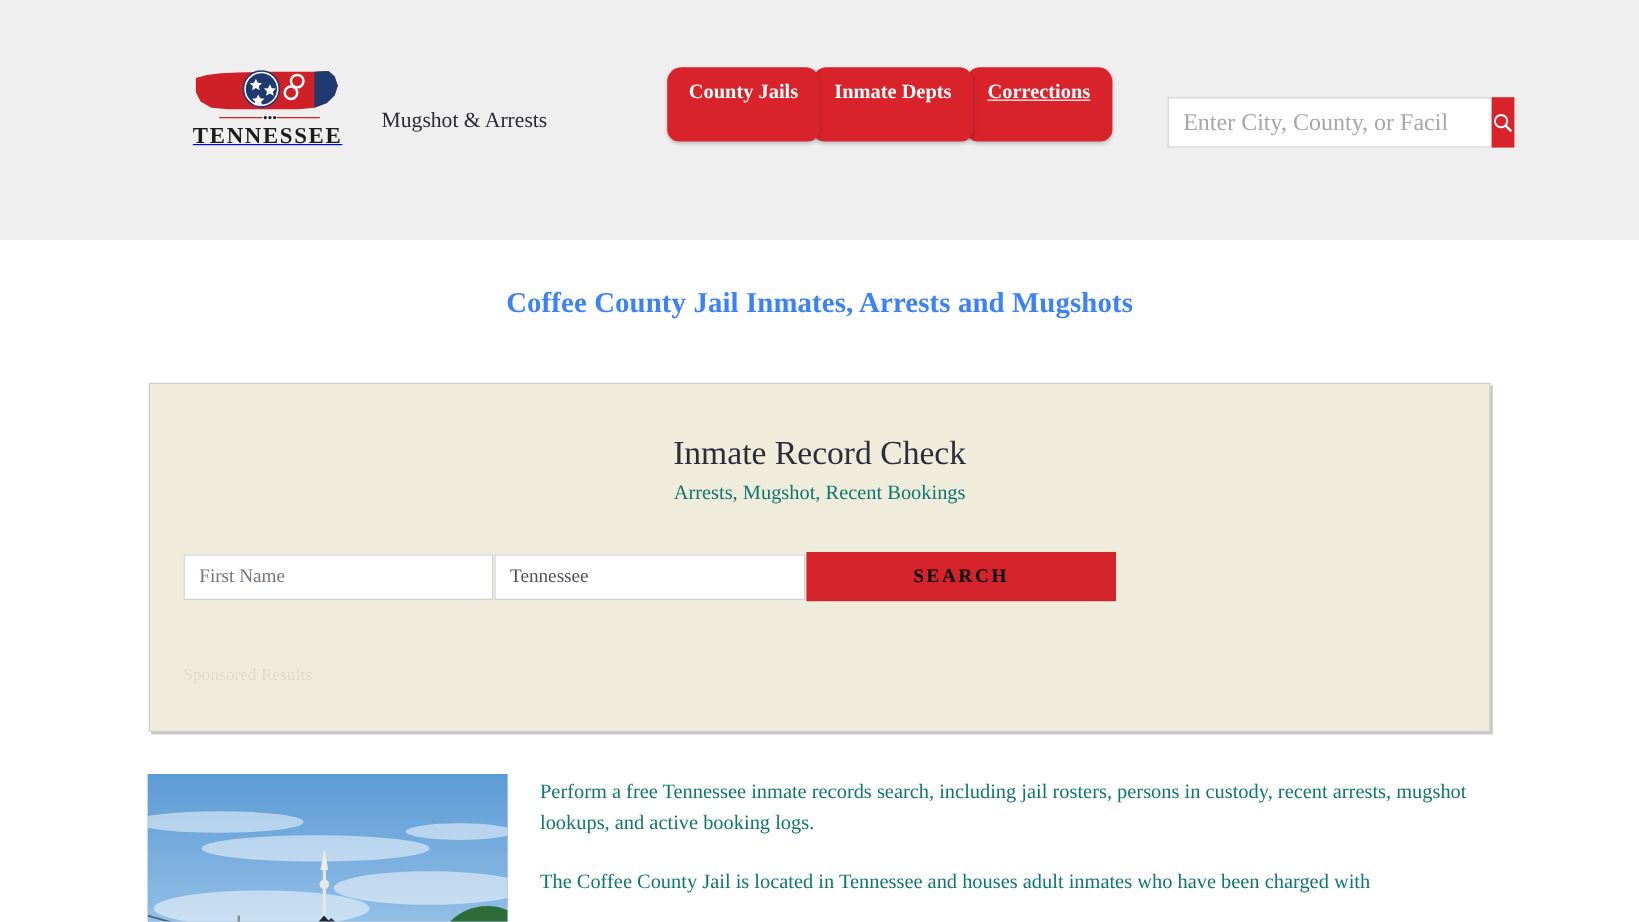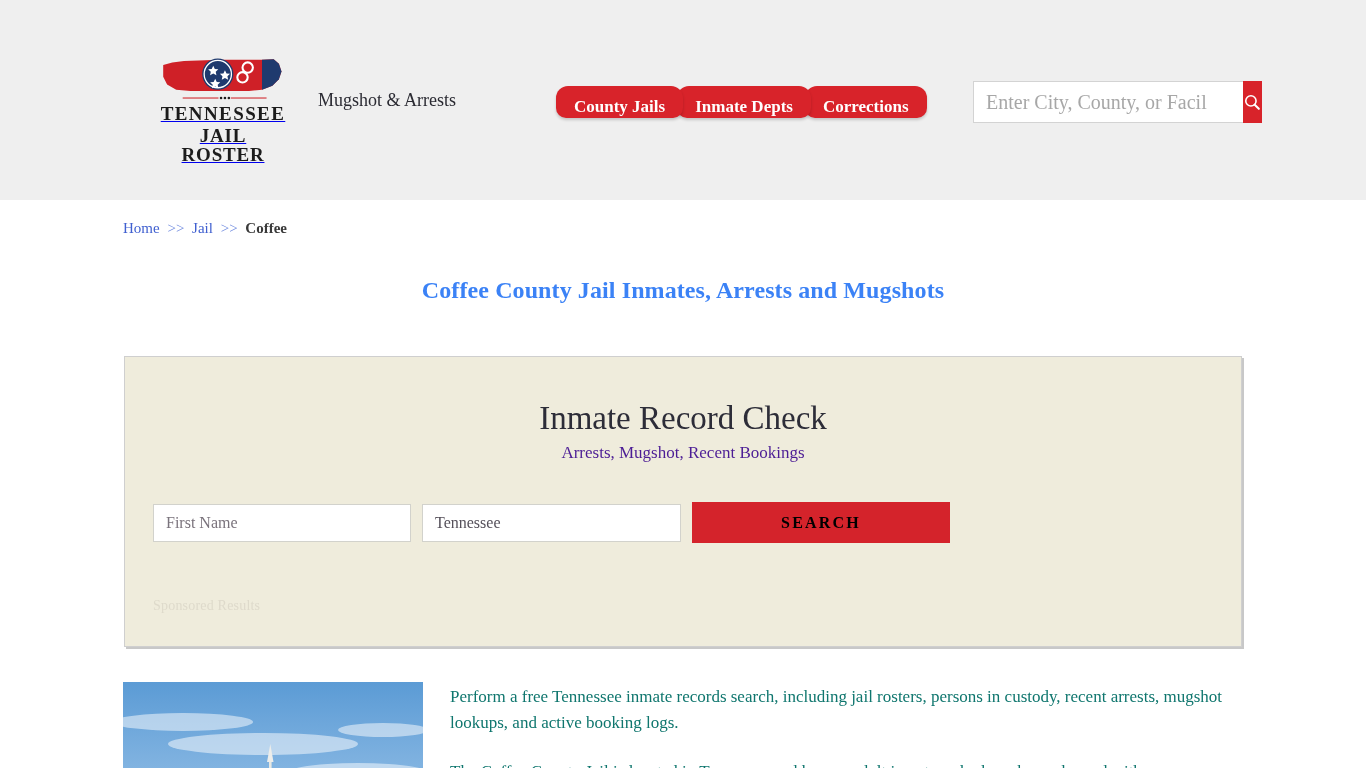--- a/index.html
+++ b/index.html
@@ -63,33 +63,33 @@
     top: 72px;
     display: flex;
     align-items: flex-end;
     height: 46px;
   }
   .nav-tab {
     background: #d8232a;
     color: #ffffff;
     font-size: 17px;
     font-weight: bold;
-    padding: 11px 18px 1px 18px;
+    padding: 11px 18px 31px 18px;
     border-radius: 12px 12px 10px 10px;
     box-shadow: 0 2px 3px rgba(0,0,0,0.18);
     white-space: nowrap;
     text-decoration: none;
     display: block;
     cursor: pointer;
     position: relative;
   }
   .nav-tab + .nav-tab { margin-left: -6px; }
   .nav-tab:nth-child(1) { z-index: 3; }
   .nav-tab:nth-child(2) { z-index: 2; }
-  .nav-tab:nth-child(3) { z-index: 1; }
+  .nav-tab:nth-child(3) { z-index: 1; text-decoration: underline; }
 
   
   .header-search {
     position: absolute;
     left: 850px;
     top: 81px;
     display: flex;
     height: 42px;
     width: 250px;
   }
@@ -144,36 +144,36 @@
     position: relative;
     margin: 52px 1px 0 1px;
     background: #efecdc;
     border: 1px solid #cfcfcf;
     box-shadow: 2px 2px 0 #c8c8c8;
     height: 291px;
     padding: 30px 28px 0 28px;
   }
   .widget-title {
     text-align: center;
-    font-size: 33px;
+    font-size: 28px;
     color: #2d2d38;
     margin: 13px 0 0 0;
     font-weight: normal;
   }
   .widget-sub {
     text-align: center;
     font-size: 17px;
-    color: #4c1d95;
+    color: #0f766e;
     margin-top: 6px;
   }
   .widget-form {
     display: flex;
     align-items: center;
     margin-top: 39px;
-    gap: 11px;
+    gap: 1px;
   }
   .widget-form .field {
     height: 38px;
     border: 1px solid #d2d2cc;
     background: #ffffff;
     font-size: 16px;
     font-family: "Liberation Serif", serif;
     color: #55505a;
     padding: 0 12px;
     outline: none;
@@ -261,21 +261,20 @@
         </g>
 
         <rect x="38" y="70" width="55" height="1.6" fill="#cf2027"></rect>
         <rect x="112" y="70" width="55" height="1.6" fill="#cf2027"></rect>
         <circle cx="97" cy="70.8" r="2" fill="#1c1c1c"></circle>
         <circle cx="103" cy="70.8" r="2" fill="#1c1c1c"></circle>
         <circle cx="109" cy="70.8" r="2" fill="#1c1c1c"></circle>
       </svg>
       <span class="logo-word">
         <span class="l1">TENNESSEE</span>
-        <span class="l2">JAIL ROSTER</span>
       </span>
     </a>
 
     <div class="tagline">Mugshot &amp; Arrests</div>
 
     <nav class="nav-tabs">
       <a class="nav-tab" href="#">County Jails</a>
       <a class="nav-tab" href="#">Inmate Depts</a>
       <a class="nav-tab" href="#">Corrections</a>
     </nav>
@@ -288,27 +287,20 @@
           <line x1="14.8" y1="14.8" x2="20" y2="20" stroke="#ffffff" stroke-width="2.6" stroke-linecap="round"></line>
         </svg>
       </button>
     </form>
 
   </div>
 </header>
 
 <main class="page">
 
-  <div class="breadcrumb">
-    <a href="#">Home</a>
-    <span class="sep">&gt;&gt;</span>
-    <a href="#">Jail</a>
-    <span class="sep">&gt;&gt;</span>
-    <span class="current">Coffee</span>
-  </div>
 
   <h1 class="page-title">Coffee County Jail Inmates, Arrests and Mugshots</h1>
 
   <section class="record-widget">
     <h2 class="widget-title">Inmate Record Check</h2>
     <div class="widget-sub">Arrests, Mugshot, Recent Bookings</div>
 
     <form class="widget-form">
       <input class="field f-first" type="text" placeholder="First Name" style="">
       <select class="field f-state">

